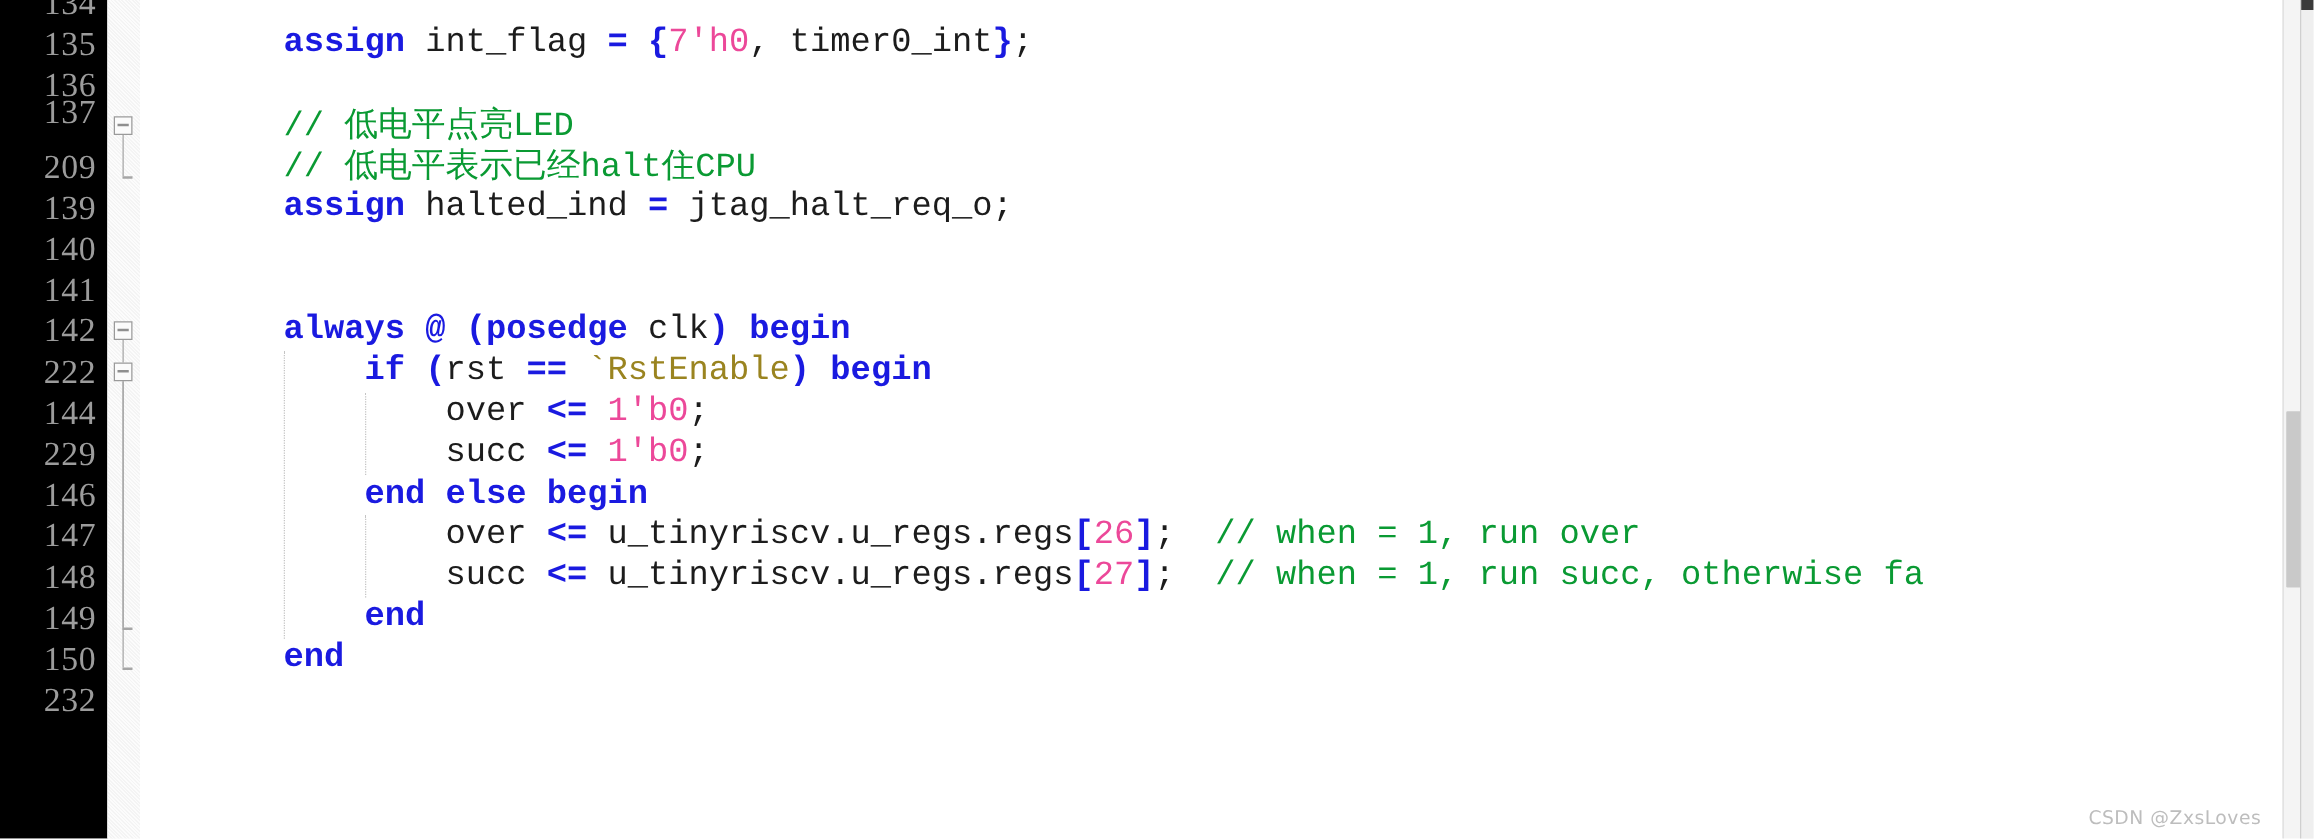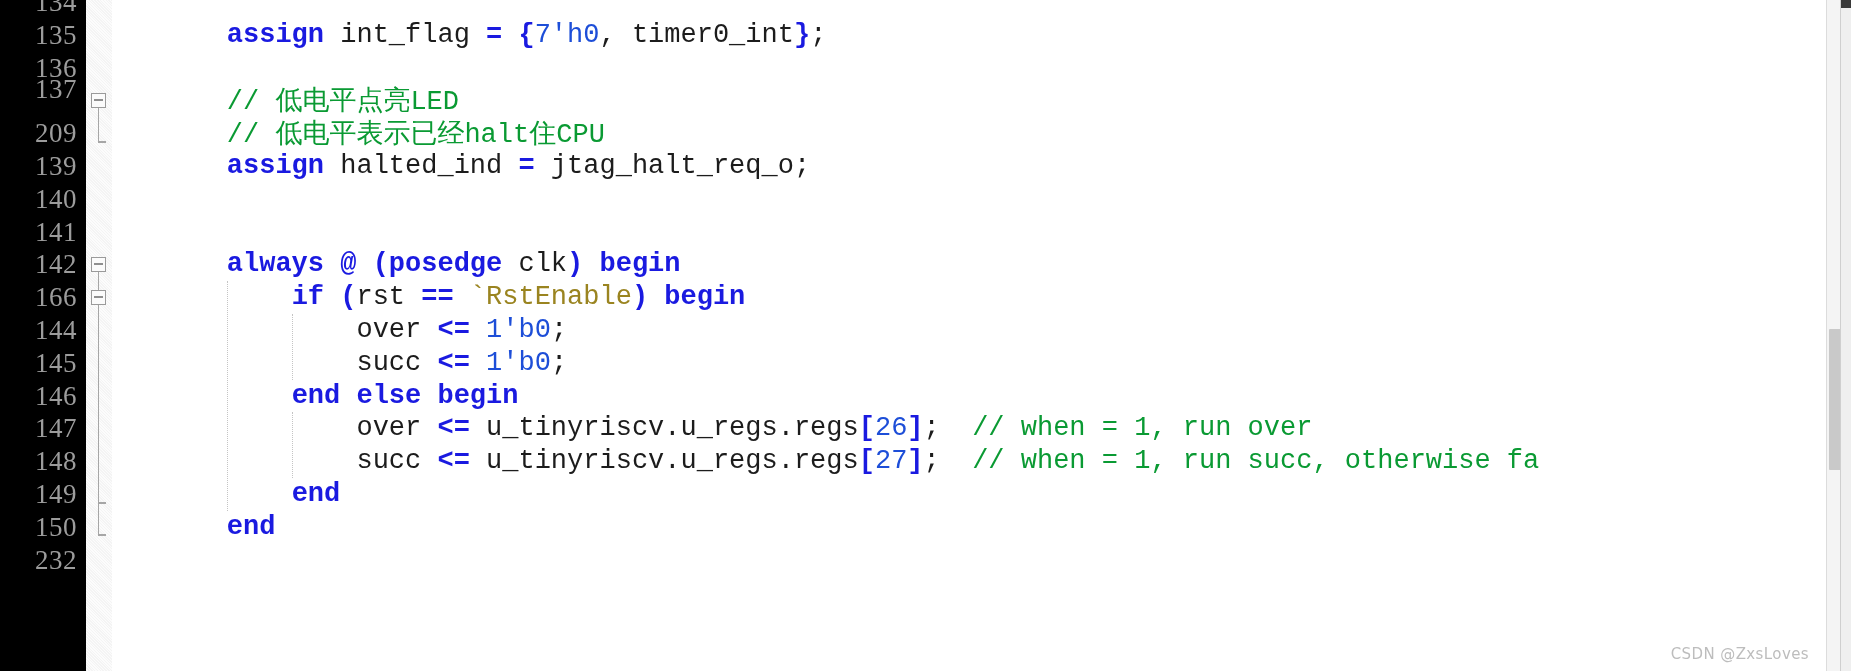--- a/index.html
+++ b/index.html
@@ -114,21 +114,21 @@
   
   .iguide {
     position: absolute;
     width: 1px;
     border-left: 1px dotted #c4c4c4;
   }
 
   
   .kw   { color: #1a1ae0; font-weight: bold; }
   .op   { color: #1a1ae0; font-weight: bold; }
-  .num  { color: #1d4ed8; }
+  .num  { color: #ec4899; }
   .mac  { color: #9a8420; }
   .cmt  { color: #0a9a33; }
   .id   { color: #1c1c1c; }
   .cn   { color: #0a9a33; font-family: "DejaVu Sans", sans-serif; }
 
   
   #scrollbar {
     position: relative;
     flex: 0 0 24px;
     width: 24px;
@@ -181,23 +181,23 @@
   <div id="gutter">
       <div class="gline" style="position: absolute; left: 0px; right: 0px; top: -14px;">134</div>
       <div class="gline" style="position: absolute; left: 0px; right: 0px; top: 18.8px;">135</div>
       <div class="gline" style="position: absolute; left: 0px; right: 0px; top: 51.6px;">136</div>
       <div class="gline" style="position: absolute; left: 0px; right: 0px; top: 73px;">137</div>
       <div class="gline" style="position: absolute; left: 0px; right: 0px; top: 117.2px;">209</div>
       <div class="gline" style="position: absolute; left: 0px; right: 0px; top: 150px;">139</div>
       <div class="gline" style="position: absolute; left: 0px; right: 0px; top: 182.8px;">140</div>
       <div class="gline" style="position: absolute; left: 0px; right: 0px; top: 215.6px;">141</div>
       <div class="gline" style="position: absolute; left: 0px; right: 0px; top: 248.4px;">142</div>
-      <div class="gline" style="position: absolute; left: 0px; right: 0px; top: 281.2px;">166</div>
+      <div class="gline" style="position: absolute; left: 0px; right: 0px; top: 281.2px;">222</div>
       <div class="gline" style="position: absolute; left: 0px; right: 0px; top: 314px;">144</div>
-      <div class="gline" style="position: absolute; left: 0px; right: 0px; top: 346.8px;">145</div>
+      <div class="gline" style="position: absolute; left: 0px; right: 0px; top: 346.8px;">229</div>
       <div class="gline" style="position: absolute; left: 0px; right: 0px; top: 379.6px;">146</div>
       <div class="gline" style="position: absolute; left: 0px; right: 0px; top: 412.4px;">147</div>
       <div class="gline" style="position: absolute; left: 0px; right: 0px; top: 445.2px;">148</div>
       <div class="gline" style="position: absolute; left: 0px; right: 0px; top: 478px;">149</div>
       <div class="gline" style="position: absolute; left: 0px; right: 0px; top: 510.8px;">150</div>
       <div class="gline" style="position: absolute; left: 0px; right: 0px; top: 543.6px;">232</div>
     </div>
 
   <div id="foldcol">
       <div class="fold-marker" style="top: 93.3px;"></div>

